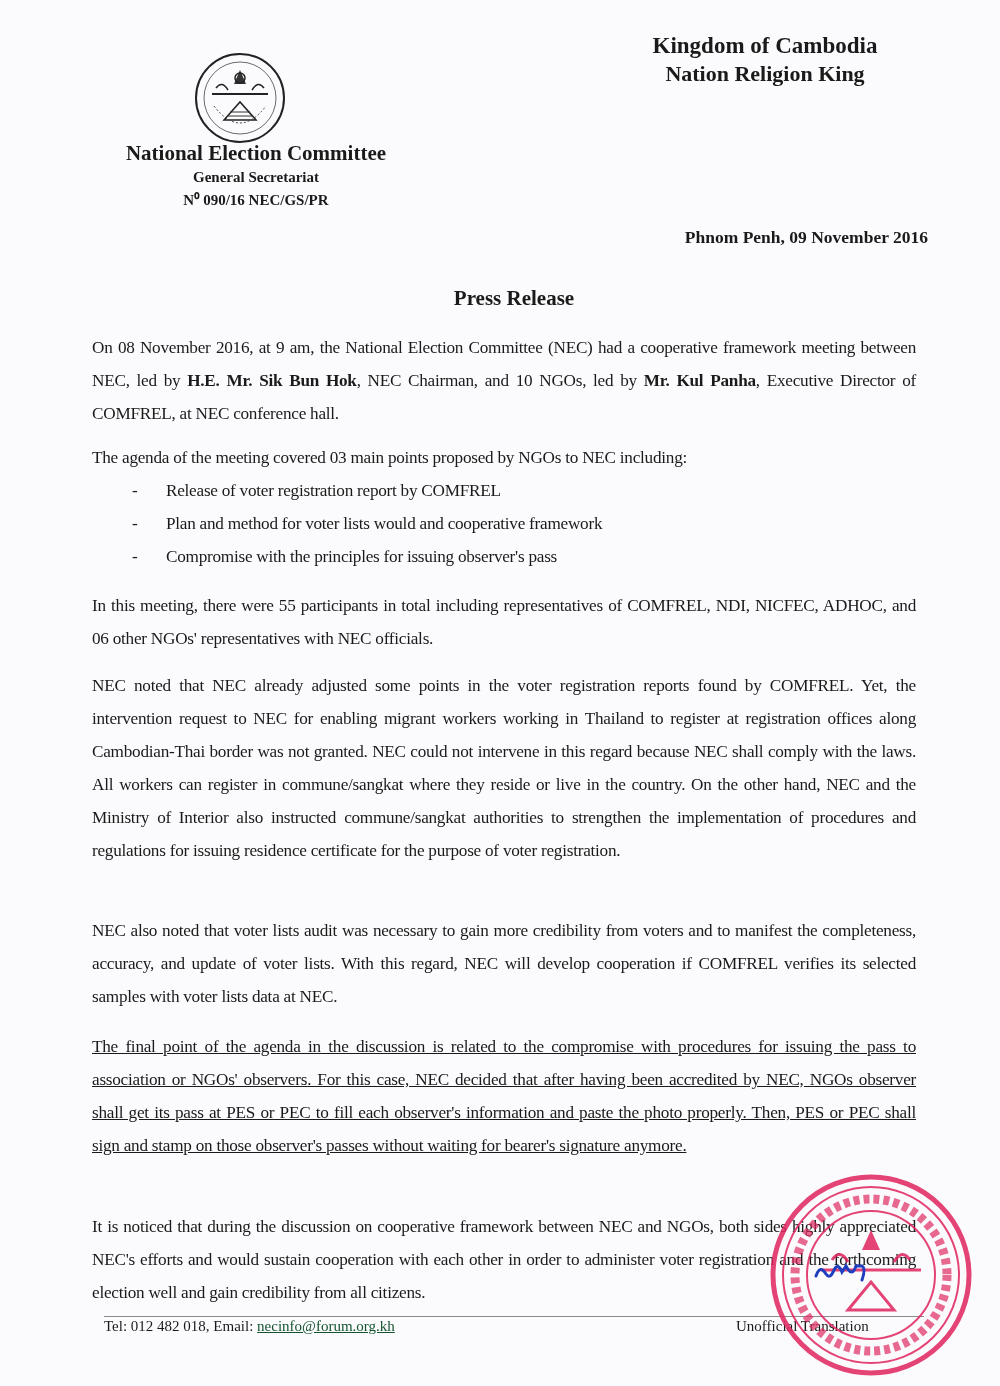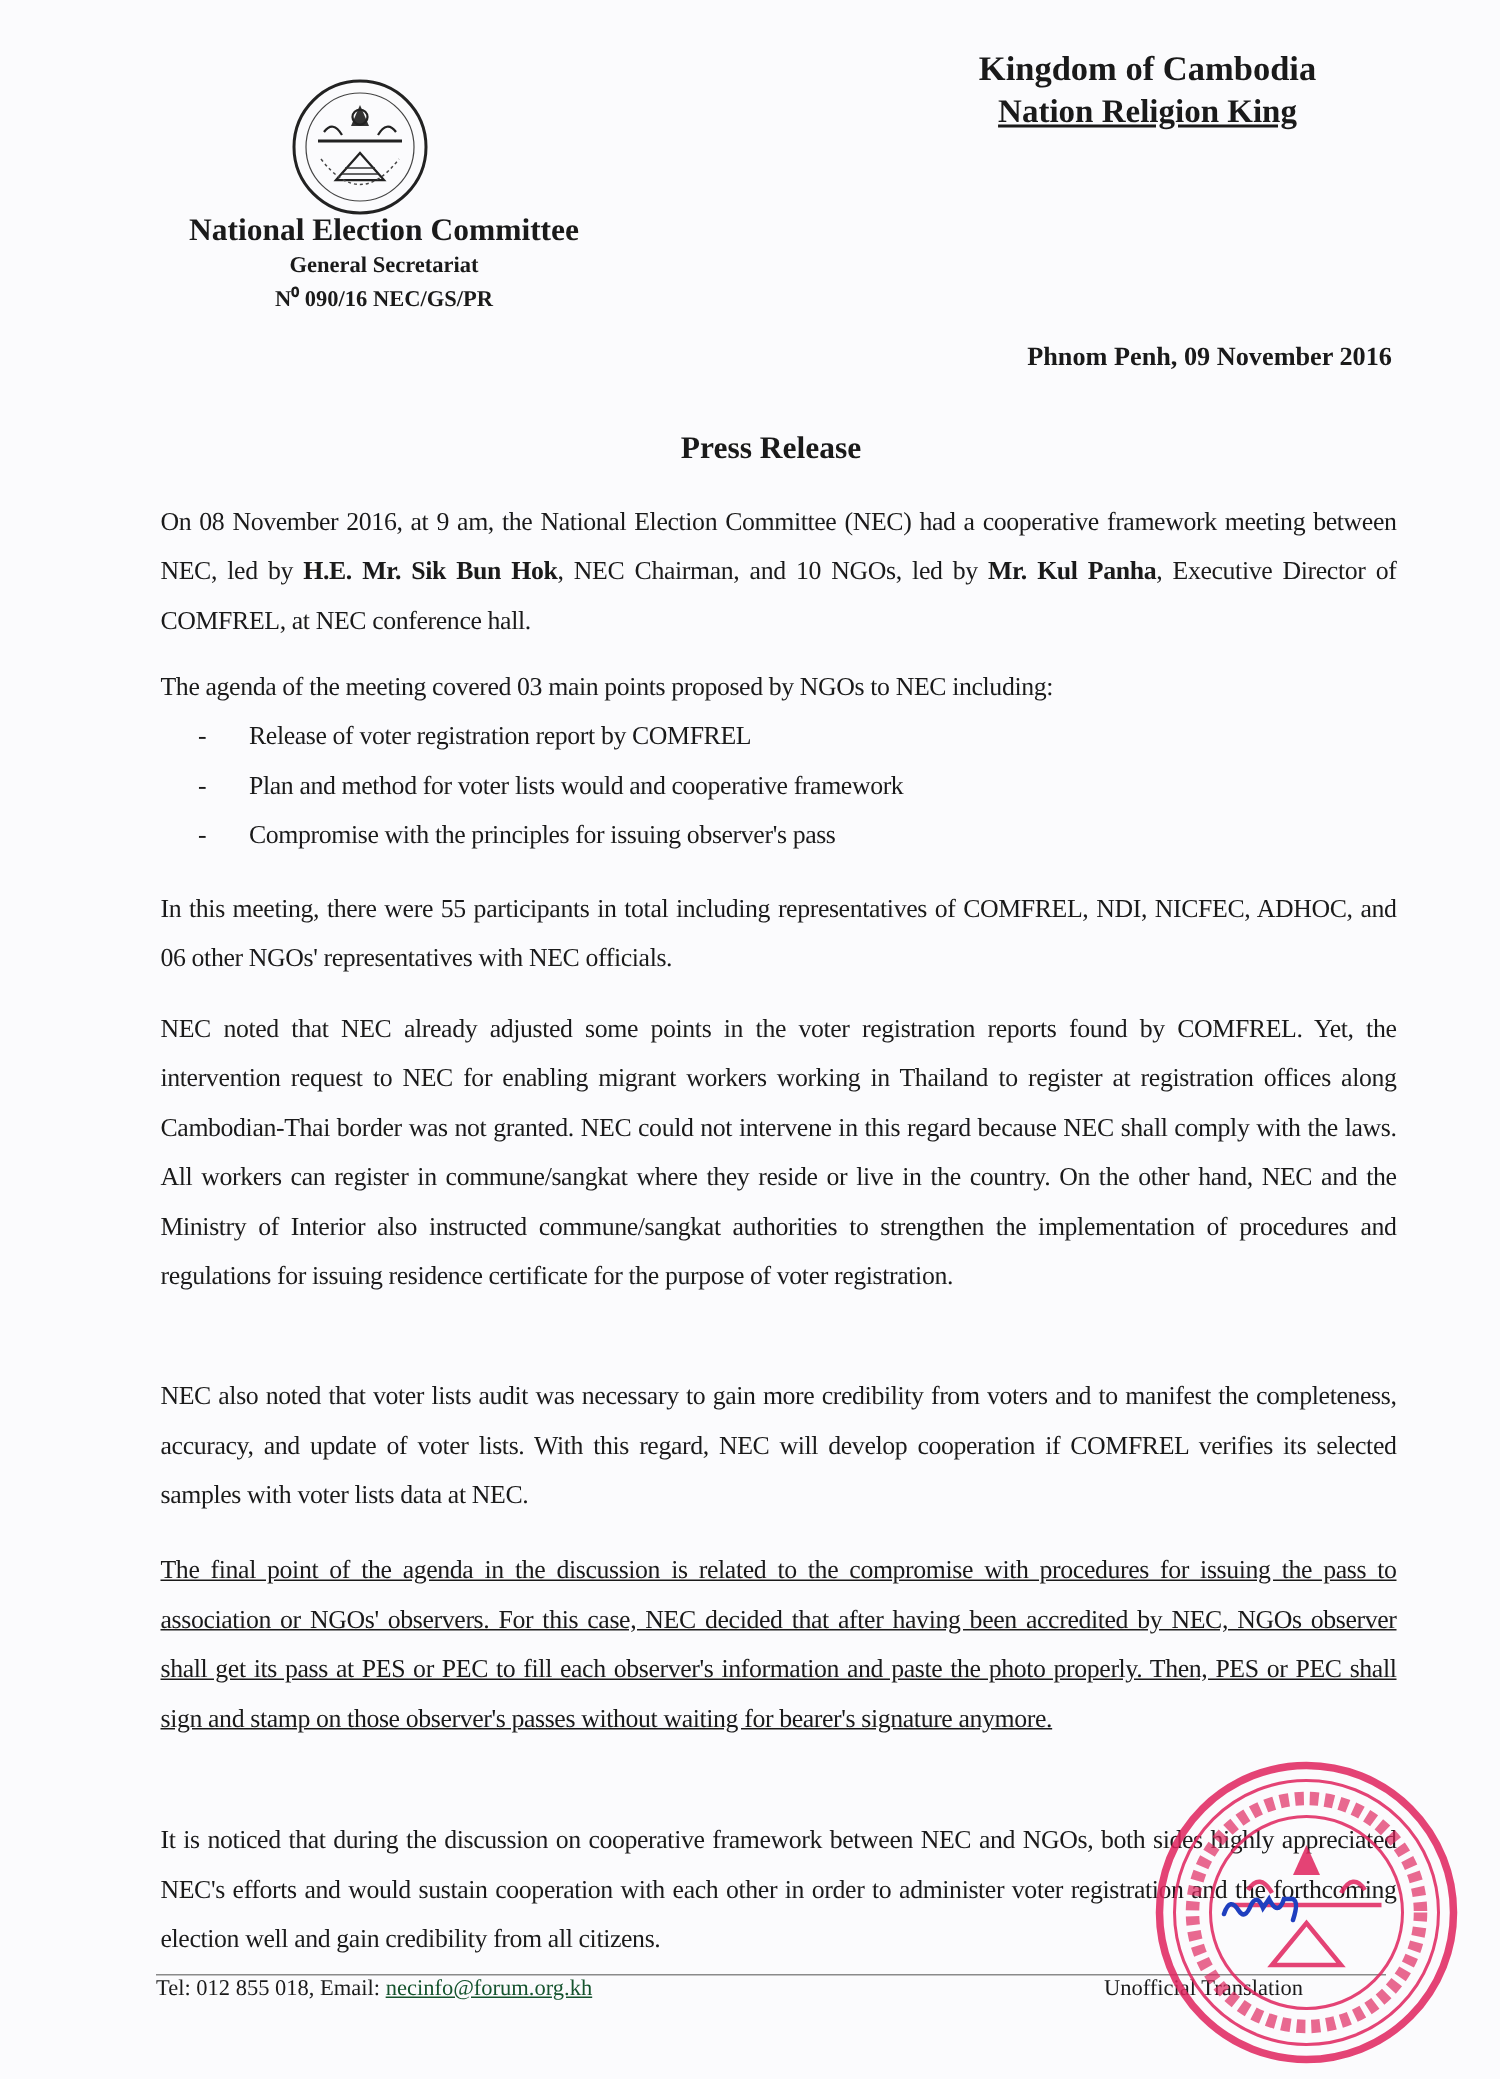--- a/index.html
+++ b/index.html
@@ -9,24 +9,24 @@
     font-family: "Liberation Serif", serif;
     color: #1a1a1a;
   }
   .abs { position: absolute; }
   .logo { left: 192px; top: 50px; width: 96px; height: 96px; }
   .org-block { left: 100px; top: 140px; width: 312px; text-align: center; font-weight: bold; }
   .org-block .l1 { font-size: 21px; line-height: 26px; }
   .org-block .l2 { font-size: 15px; line-height: 23px; }
   .kingdom { left: 600px; top: 32px; width: 330px; text-align: center; font-weight: bold; }
   .kingdom .l1 { font-size: 23px; line-height: 28px; }
-  .kingdom .l2 { font-size: 22px; line-height: 28px; text-decoration: underline; }
+  .kingdom .l2 { font-size: 22px; line-height: 28px; }
   .date { right: 72px; top: 227px; font-size: 17.5px; font-weight: bold; text-align: right; }
   .title { left: 0; width: 1028px; top: 286px; text-align: center; font-size: 21px; font-weight: bold; }
-  .body { left: 107px; width: 824px; font-size: 17.2px; line-height: 33px; text-align: justify; letter-spacing: -0.25px; }
+  .body { left: 92px; width: 824px; font-size: 17.2px; line-height: 33px; text-align: justify; letter-spacing: -0.25px; }
   .p1 { top: 331px; }
   .p2 { top: 441px; }
   .agenda { left: 104px; top: 474px; width: 800px; font-size: 17.2px; line-height: 33px; letter-spacing: -0.25px; }
   .agenda .item { display: flex; }
   .agenda .dash { width: 62px; padding-left: 28px; box-sizing: border-box; }
   .p3 { top: 589px; }
   .p4 { top: 669px; }
   .p5 { top: 914px; }
   .p6 { top: 1030px; text-decoration: underline; }
   .p7 { top: 1210px; }
@@ -89,21 +89,21 @@
 </div>
 
 <div class="abs body p3">In this meeting, there were 55 participants in total including representatives of COMFREL, NDI, NICFEC, ADHOC, and 06 other NGOs' representatives with NEC officials.</div>
 <div class="abs body p4">NEC noted that NEC already adjusted some points in the voter registration reports found by COMFREL. Yet, the intervention request to NEC for enabling migrant workers working in Thailand to register at registration offices along Cambodian-Thai border was not granted. NEC could not intervene in this regard because NEC shall comply with the laws. All workers can register in commune/sangkat where they reside or live in the country. On the other hand, NEC and the Ministry of Interior also instructed commune/sangkat authorities to strengthen the implementation of procedures and regulations for issuing residence certificate for the purpose of voter registration.</div>
 <div class="abs body p5">NEC also noted that voter lists audit was necessary to gain more credibility from voters and to manifest the completeness, accuracy, and update of voter lists. With this regard, NEC will develop cooperation if COMFREL verifies its selected samples with voter lists data at NEC.</div>
 <div class="abs body p6">The final point of the agenda in the discussion is related to the compromise with procedures for issuing the pass to association or NGOs' observers. For this case, NEC decided that after having been accredited by NEC, NGOs observer shall get its pass at PES or PEC to fill each observer's information and paste the photo properly. Then, PES or PEC shall sign and stamp on those observer's passes without waiting for bearer's signature anymore.</div>
 <div class="abs body p7">It is noticed that during the discussion on cooperative framework between NEC and NGOs, both sides highly appreciated NEC's efforts and would sustain cooperation with each other in order to administer voter registration and the forthcoming election well and gain credibility from all citizens.</div>
 
 <div class="abs footer-line"></div>
 <div class="abs footer">
-  <span>Tel: 012 855 018, Email: </span><a>necinfo@forum.org.kh</a>
+  <span>Tel: 012 482 018, Email: </span><a>necinfo@forum.org.kh</a>
 </div>
 <div class="abs footer-right">Unofficial Translation</div>
 
 <svg class="abs stamp" viewBox="0 0 210 210" style="opacity:0.85">
   <circle cx="105" cy="105" r="98" fill="none" stroke="#e0245e" stroke-width="5"></circle>
   <circle cx="105" cy="105" r="88" fill="none" stroke="#e0245e" stroke-width="2"></circle>
   <circle cx="105" cy="105" r="64" fill="none" stroke="#e0245e" stroke-width="2"></circle>
   <circle cx="105" cy="105" r="76" fill="none" stroke="#e0245e" stroke-width="9" stroke-dasharray="6 4" opacity="0.8"></circle>
   <path d="M55 100 L155 100" stroke="#e0245e" stroke-width="3"></path>
   <path d="M105 60 L96 80 L114 80 Z" fill="#e0245e"></path>

